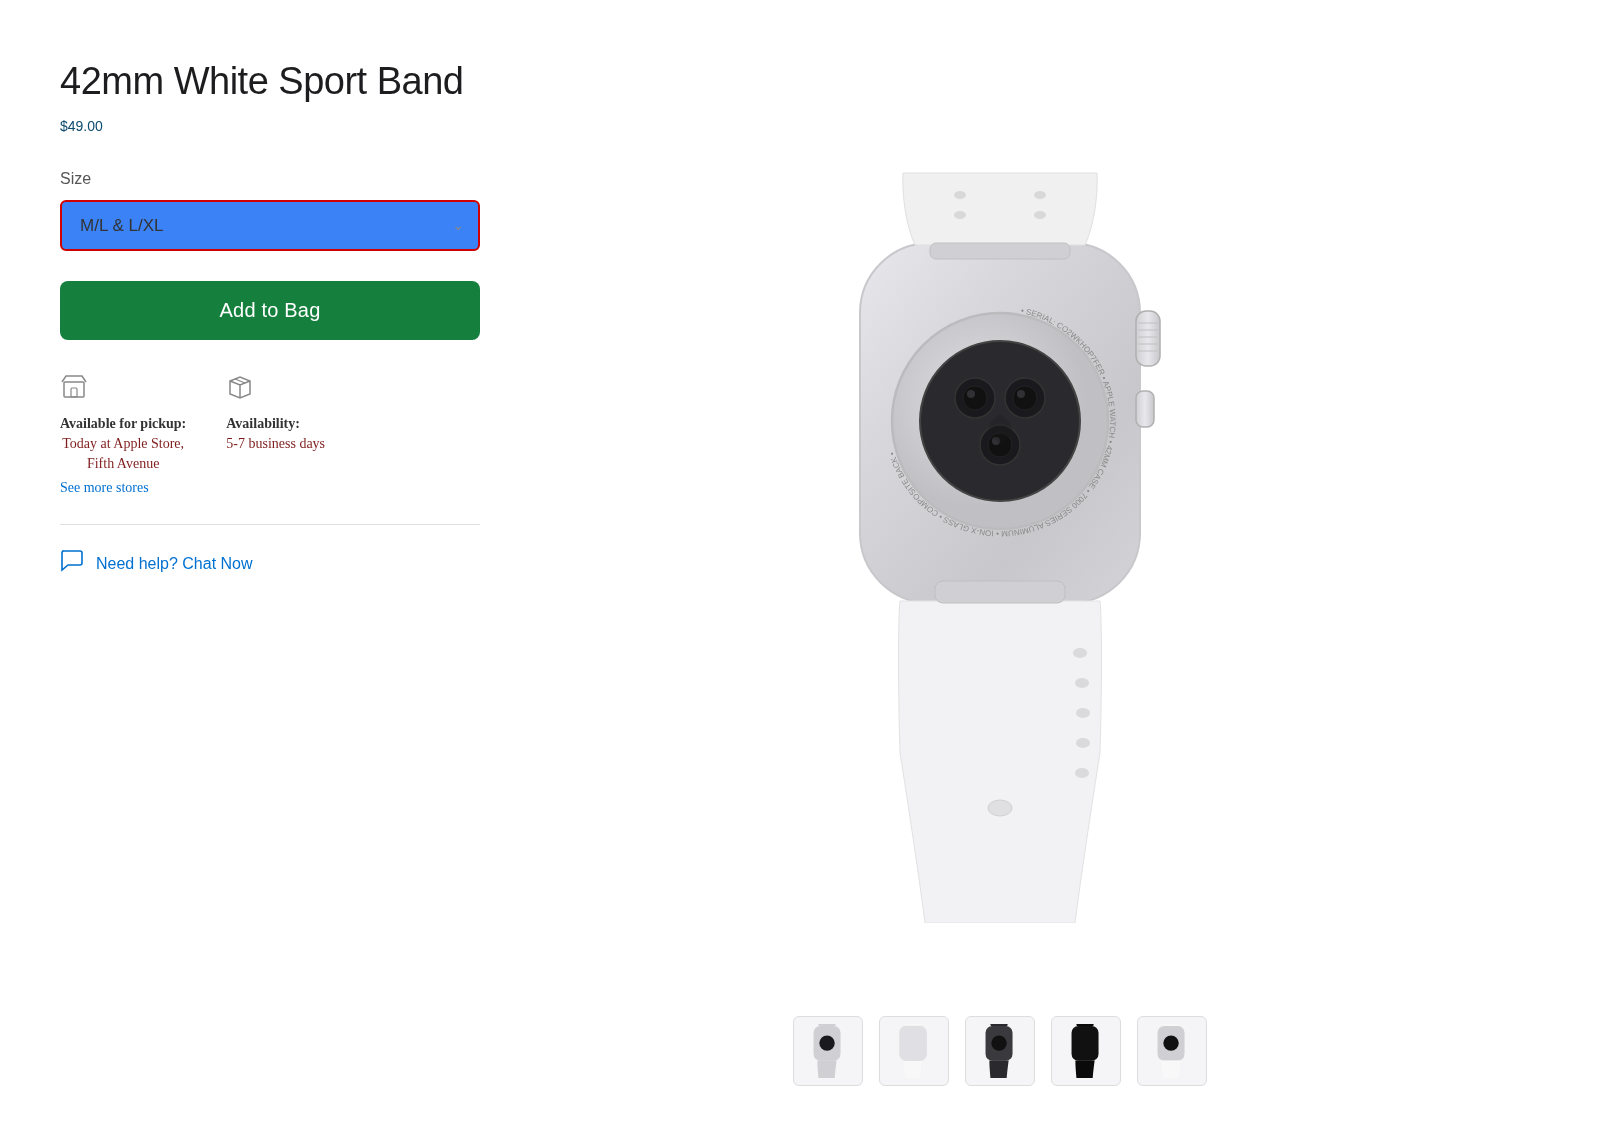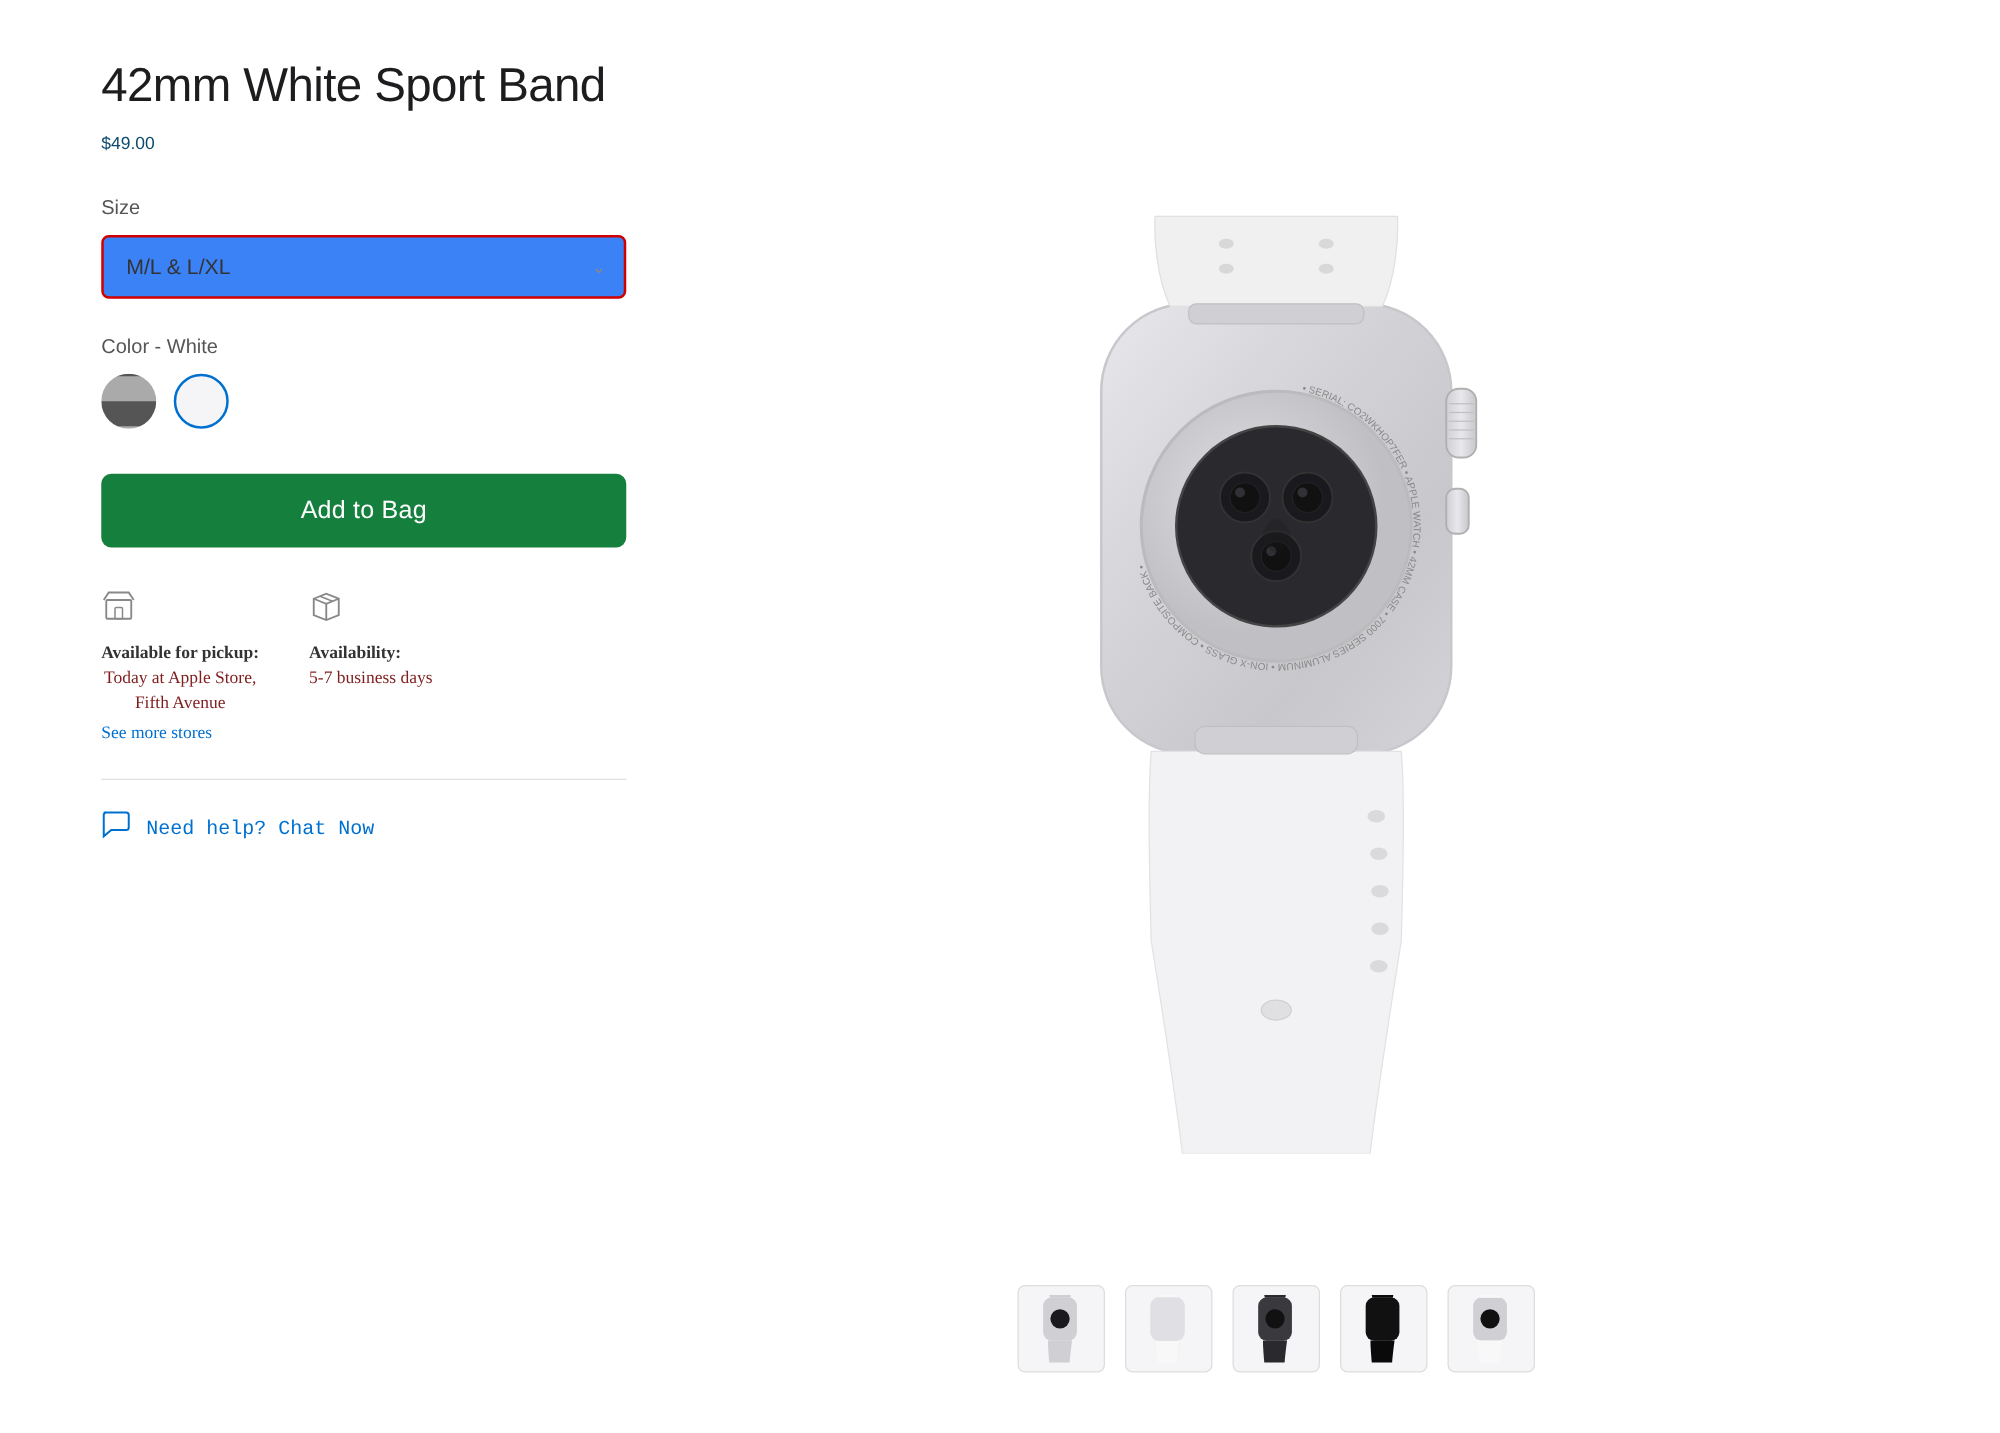--- a/index.html
+++ b/index.html
@@ -9,23 +9,22 @@
       color: #333;
       width: 1600px;
       min-height: 1146px;
     }
 
     .page-container {
       display: flex;
       flex-direction: row;
       width: 1419px;
       min-height: 1146px;
-      padding: 28px 60px;
+      padding: 40px 60px;
       gap: 0;
-      margin-left: 21px;
     }
 
     
     .left-panel {
       width: 580px;
       flex-shrink: 0;
       padding-top: 20px;
       padding-right: 40px;
     }
 
@@ -182,21 +181,20 @@
       background: #e0e0e0;
       margin: 24px 0;
     }
 
     
     .chat-section {
       display: flex;
       align-items: center;
       gap: 10px;
       cursor: pointer;
-      font-family: Liberation Mono, monospace;
     }
 
     .chat-icon {
       font-size: 22px;
       color: #0070d0;
     }
 
     .chat-label {
       font-size: 16px;
       color: #0070d0;
@@ -272,27 +270,20 @@
       <div class="size-select-wrapper">
         <select class="size-select">
           <option>S/M</option>
           <option selected="">M/L &amp; L/XL</option>
         </select>
         <span class="size-select-arrow">⌄</span>
       </div>
     </div>
 
     
-    <div class="color-section">
-      <div class="section-label">Color - White</div>
-      <div class="color-swatches">
-        <div class="color-swatch black-swatch" title="Black"></div>
-        <div class="color-swatch white-swatch" title="White"></div>
-      </div>
-    </div>
 
     
     <button class="add-to-bag-btn">Add to Bag</button>
 
     
     <div class="availability-section">
       <div class="avail-item">
         <div class="avail-icon">
           
           <svg width="28" height="28" viewBox="0 0 28 28" fill="none" xmlns="http://www.w3.org/2000/svg">

